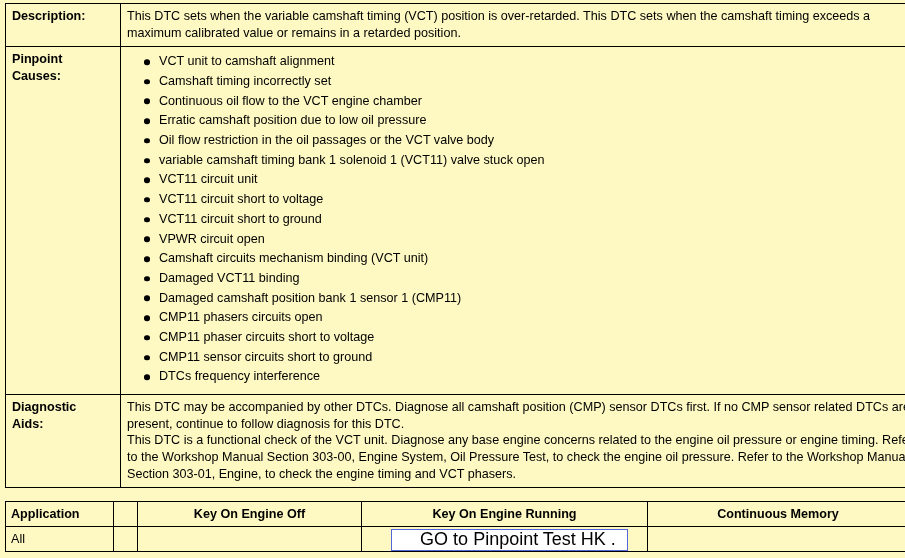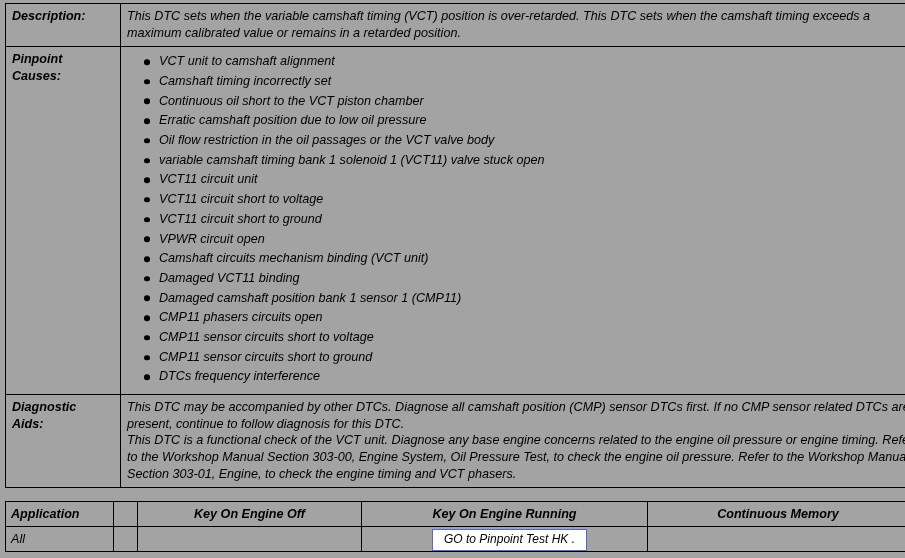--- a/index.html
+++ b/index.html
@@ -12,22 +12,21 @@
     height: 558px;
     font-family: "Liberation Sans", sans-serif;
     color: #000000;
     overflow: hidden;
   }
 
   .doc {
     position: relative;
     width: 905px;
     height: 558px;
-    background: #a3a3a3;
-    font-style: italic;
+    background: #fef9c3;
   }
 
   
   .spec-table {
     position: absolute;
     left: 5px;
     top: 3px;
     width: 895px;
     border-collapse: collapse;
     table-layout: fixed;
@@ -111,22 +110,22 @@
   .col-cm    { width: 260px; }
 
   .app-table td.valcell {
     text-align: center;
     position: relative;
     padding: 0;
   }
   .pinpoint-box {
     display: inline-block;
     border: 1px solid #5566dd;
-    padding: 2px 11px 3px 11px;
-    font-size: 12px;
+    padding: 2px 11px 3px 28px;
+    font-size: 18px;
     line-height: 15px;
     background: #ffffff;
     color: #000000;
     position: relative;
     left: 5px;
     top: 1px;
     white-space: nowrap;
   }
 </style>
 </head>
@@ -143,33 +142,33 @@
         </td>
       </tr>
 
       <tr>
         <td class="label-cell">Pinpoint
 Causes:</td>
         <td class="body-cell">
           <ul class="causes">
             <li><span class="bullet"></span><span>VCT unit to camshaft alignment</span></li>
             <li><span class="bullet"></span><span>Camshaft timing incorrectly set</span></li>
-            <li><span class="bullet"></span><span>Continuous oil short to the VCT piston chamber</span></li>
+            <li><span class="bullet"></span><span>Continuous oil flow to the VCT engine chamber</span></li>
             <li><span class="bullet"></span><span>Erratic camshaft position due to low oil pressure</span></li>
             <li><span class="bullet"></span><span>Oil flow restriction in the oil passages or the VCT valve body</span></li>
             <li><span class="bullet"></span><span>variable camshaft timing bank 1 solenoid 1 (VCT11) valve stuck open</span></li>
             <li><span class="bullet"></span><span>VCT11 circuit unit</span></li>
             <li><span class="bullet"></span><span>VCT11 circuit short to voltage</span></li>
             <li><span class="bullet"></span><span>VCT11 circuit short to ground</span></li>
             <li><span class="bullet"></span><span>VPWR circuit open</span></li>
             <li><span class="bullet"></span><span>Camshaft circuits mechanism binding (VCT unit)</span></li>
             <li><span class="bullet"></span><span>Damaged VCT11 binding</span></li>
             <li><span class="bullet"></span><span>Damaged camshaft position bank 1 sensor 1 (CMP11)</span></li>
             <li><span class="bullet"></span><span>CMP11 phasers circuits open</span></li>
-            <li><span class="bullet"></span><span>CMP11 sensor circuits short to voltage</span></li>
+            <li><span class="bullet"></span><span>CMP11 phaser circuits short to voltage</span></li>
             <li><span class="bullet"></span><span>CMP11 sensor circuits short to ground</span></li>
             <li><span class="bullet"></span><span>DTCs frequency interference</span></li>
           </ul>
         </td>
       </tr>
 
       <tr>
         <td class="label-cell">Diagnostic
 Aids:</td>
         <td class="body-cell">

